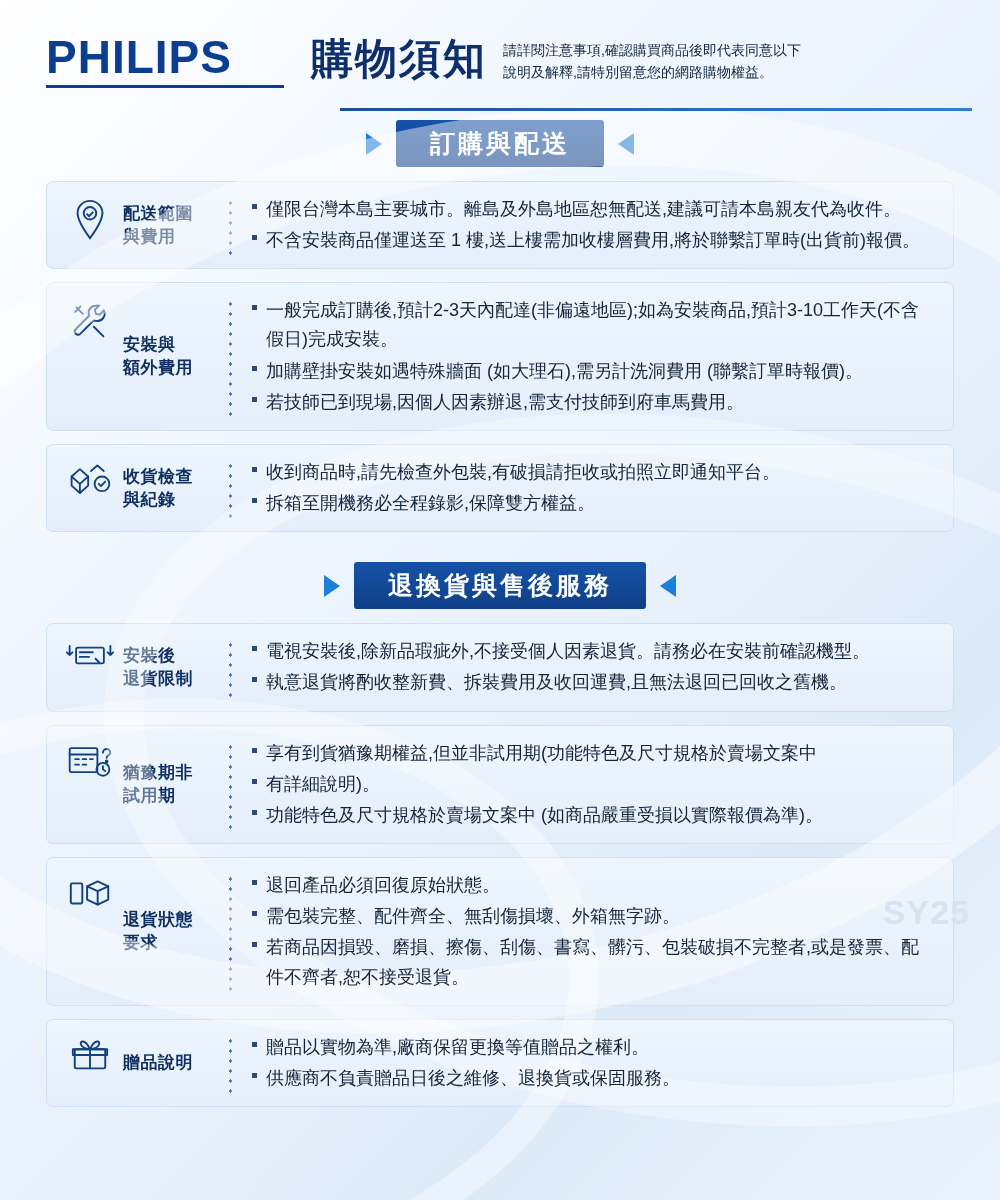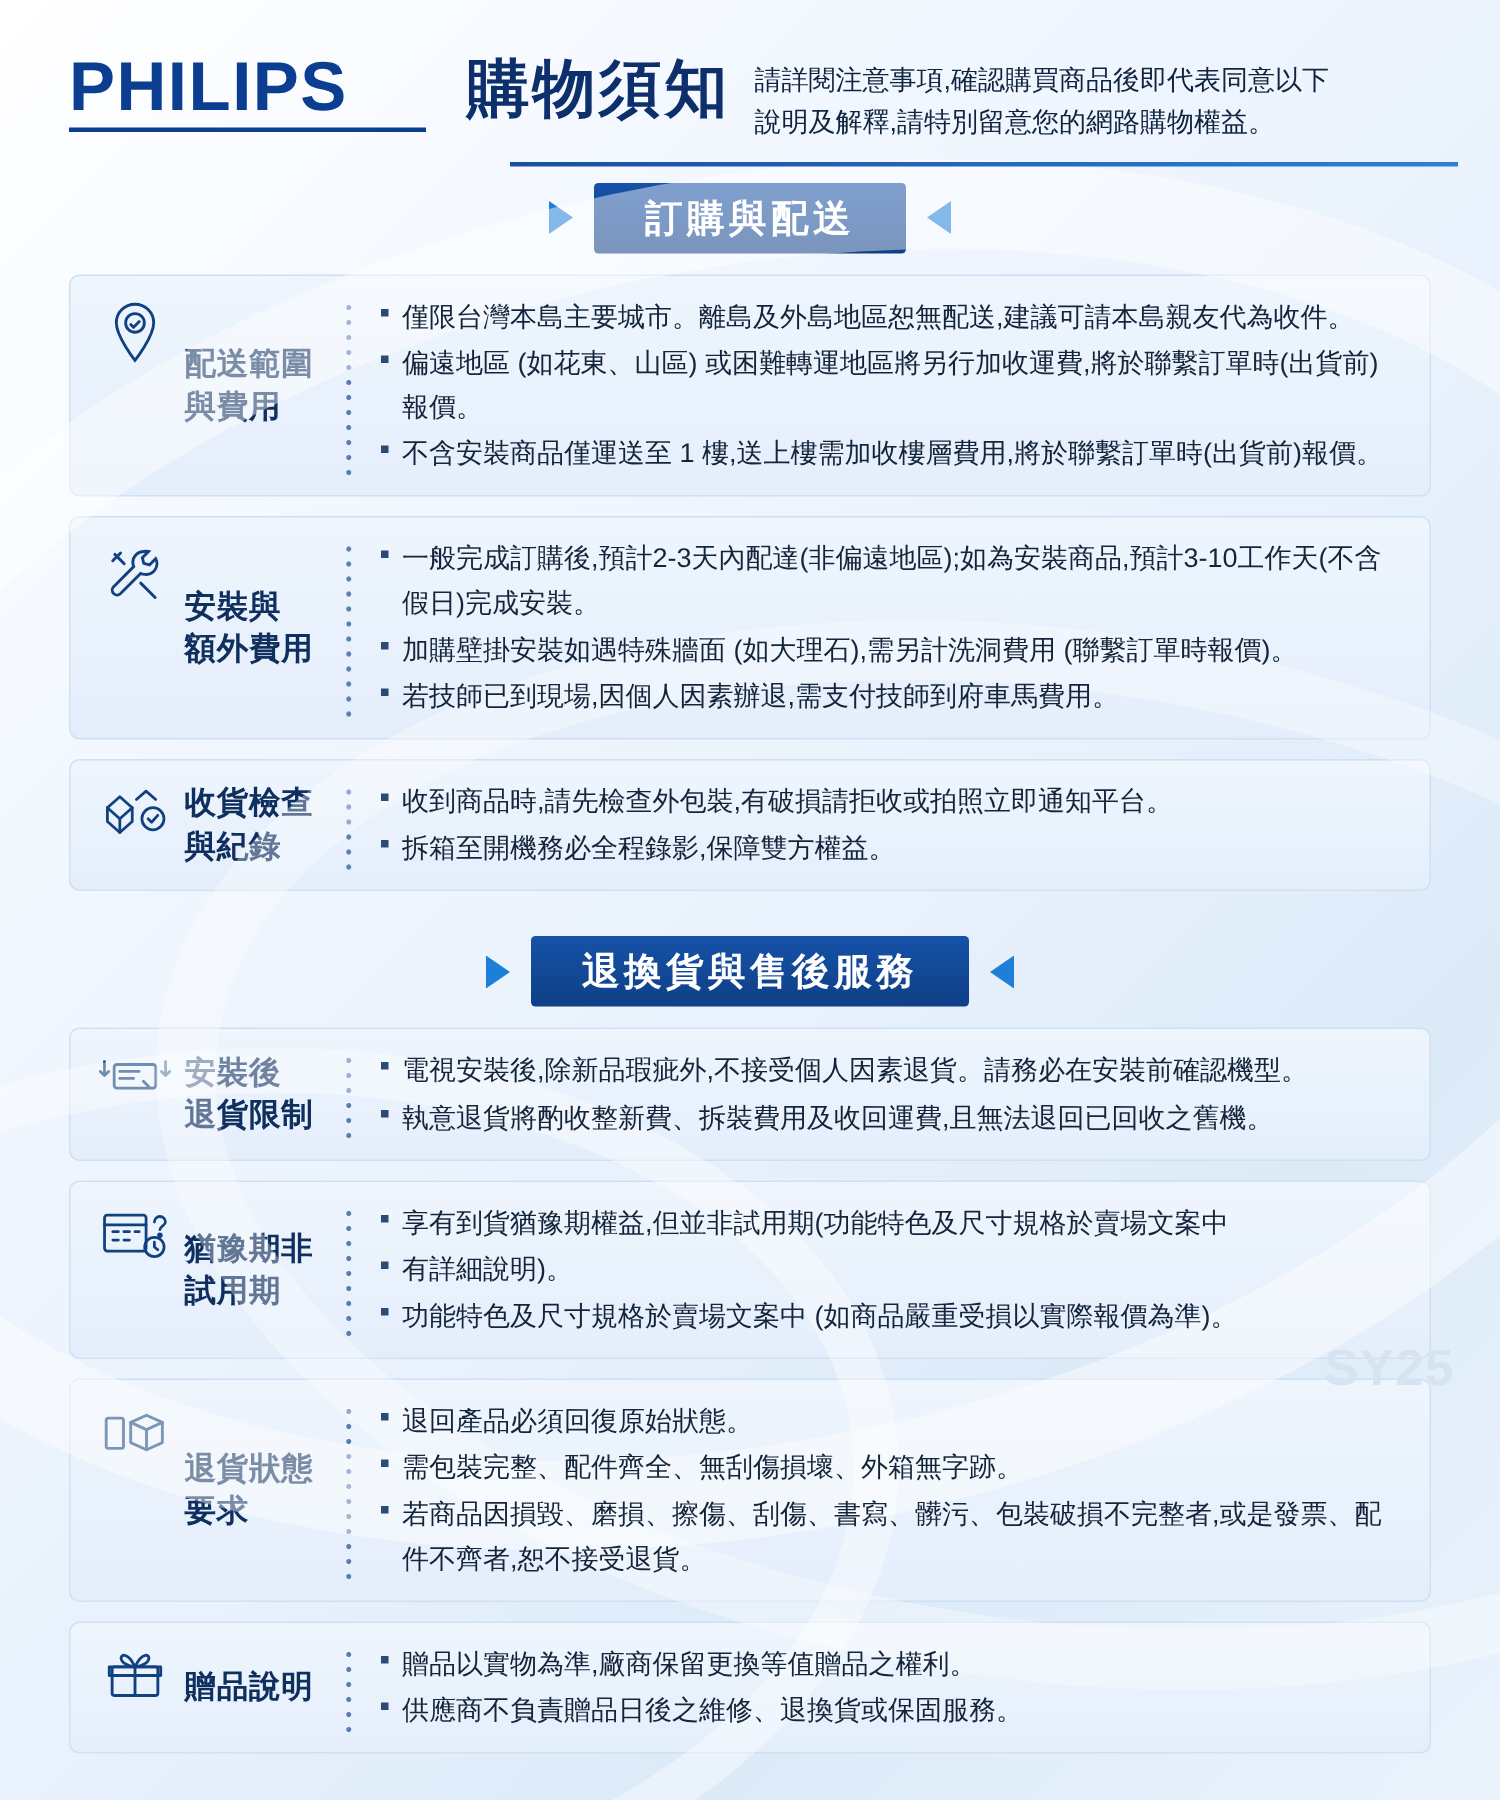--- a/index.html
+++ b/index.html
@@ -45,21 +45,21 @@
     font-size: 21px; color: #0b3d91; text-align: center; width: 238px;
     letter-spacing: 1px;
   }
   .title-block { flex: 1; padding-top: 2px; display: flex; align-items: flex-start; }
   .main-title {
     font-size: 42px; font-weight: bold; color: #0d2f6b; letter-spacing: 2px;
     line-height: 1.1; white-space: nowrap;
   }
   .title-notes {
     margin-left: 16px; padding-top: 4px;
-    font-size: 18px; color: #10243f; line-height: 1.55;
+    font-size: 14px; color: #10243f; line-height: 1.55;
   }
   .header-rule {
     position: absolute; left: 340px; right: 28px; top: 108px;
     height: 3px; background: linear-gradient(90deg, #1a4fa0, #2f7fd6);
   }
 
   
   .section-banner {
     display: flex; align-items: center; justify-content: center;
     margin: 26px 0 14px 0;
@@ -85,21 +85,21 @@
     min-height: 62px;
   }
   .card-icon {
     width: 66px; flex: 0 0 66px;
     display: flex; align-items: center; justify-content: center;
     color: #12417f;
     padding-top: 2px;
   }
   .card-label {
     flex: 0 0 auto; min-width: 84px; max-width: 96px;
-    font-size: 21px; font-weight: bold; color: #0f2f5f;
+    font-size: 17px; font-weight: bold; color: #0f2f5f;
     line-height: 1.35; letter-spacing: 0.5px;
     padding-top: 1px;
     display: flex; 
     align-self: center;
   }
   .dots {
     flex: 0 0 22px; align-self: stretch;
     background-image: radial-gradient(circle, #5a7fae 1.6px, transparent 1.7px);
     background-size: 7px 10px;
     background-position: center top 3px;
@@ -165,21 +165,20 @@
       </div>
       <div class="card-label">
         <div>
           <div>配送範圍</div>
           <div>與費用</div>
         </div>
       </div>
       <div class="dots"></div>
       <div class="card-body">
         <div class="bullet">僅限台灣本島主要城市。離島及外島地區恕無配送,建議可請本島親友代為收件。</div>
-        <div class="bullet">偏遠地區 (如花東、山區) 或困難轉運地區將另行加收運費,將於聯繫訂單時(出貨前)報價。</div>
         <div class="bullet">不含安裝商品僅運送至 1 樓,送上樓需加收樓層費用,將於聯繫訂單時(出貨前)報價。</div>
       </div>
     </div>
 
     <div class="card">
       <div class="card-icon">
         <svg width="46" height="46" viewBox="0 0 48 48" fill="none" stroke="#12417f" stroke-width="2" stroke-linecap="round">
           <path d="M30 8a7.5 7.5 0 0 0-7.5 7.5c0 1.1.2 2.1.6 3L9 32.6a3.4 3.4 0 0 0 4.8 4.8l14.1-14.1c.9.4 1.9.6 3 .6A7.5 7.5 0 0 0 38.4 13l-4.3 4.3-4-1-1-4L33.4 8A7.6 7.6 0 0 0 30 8z"></path>
           <path d="M10 10l6.5 6.5M8.5 14.5L14 9"></path>
           <path d="M28 30l10 10"></path>

